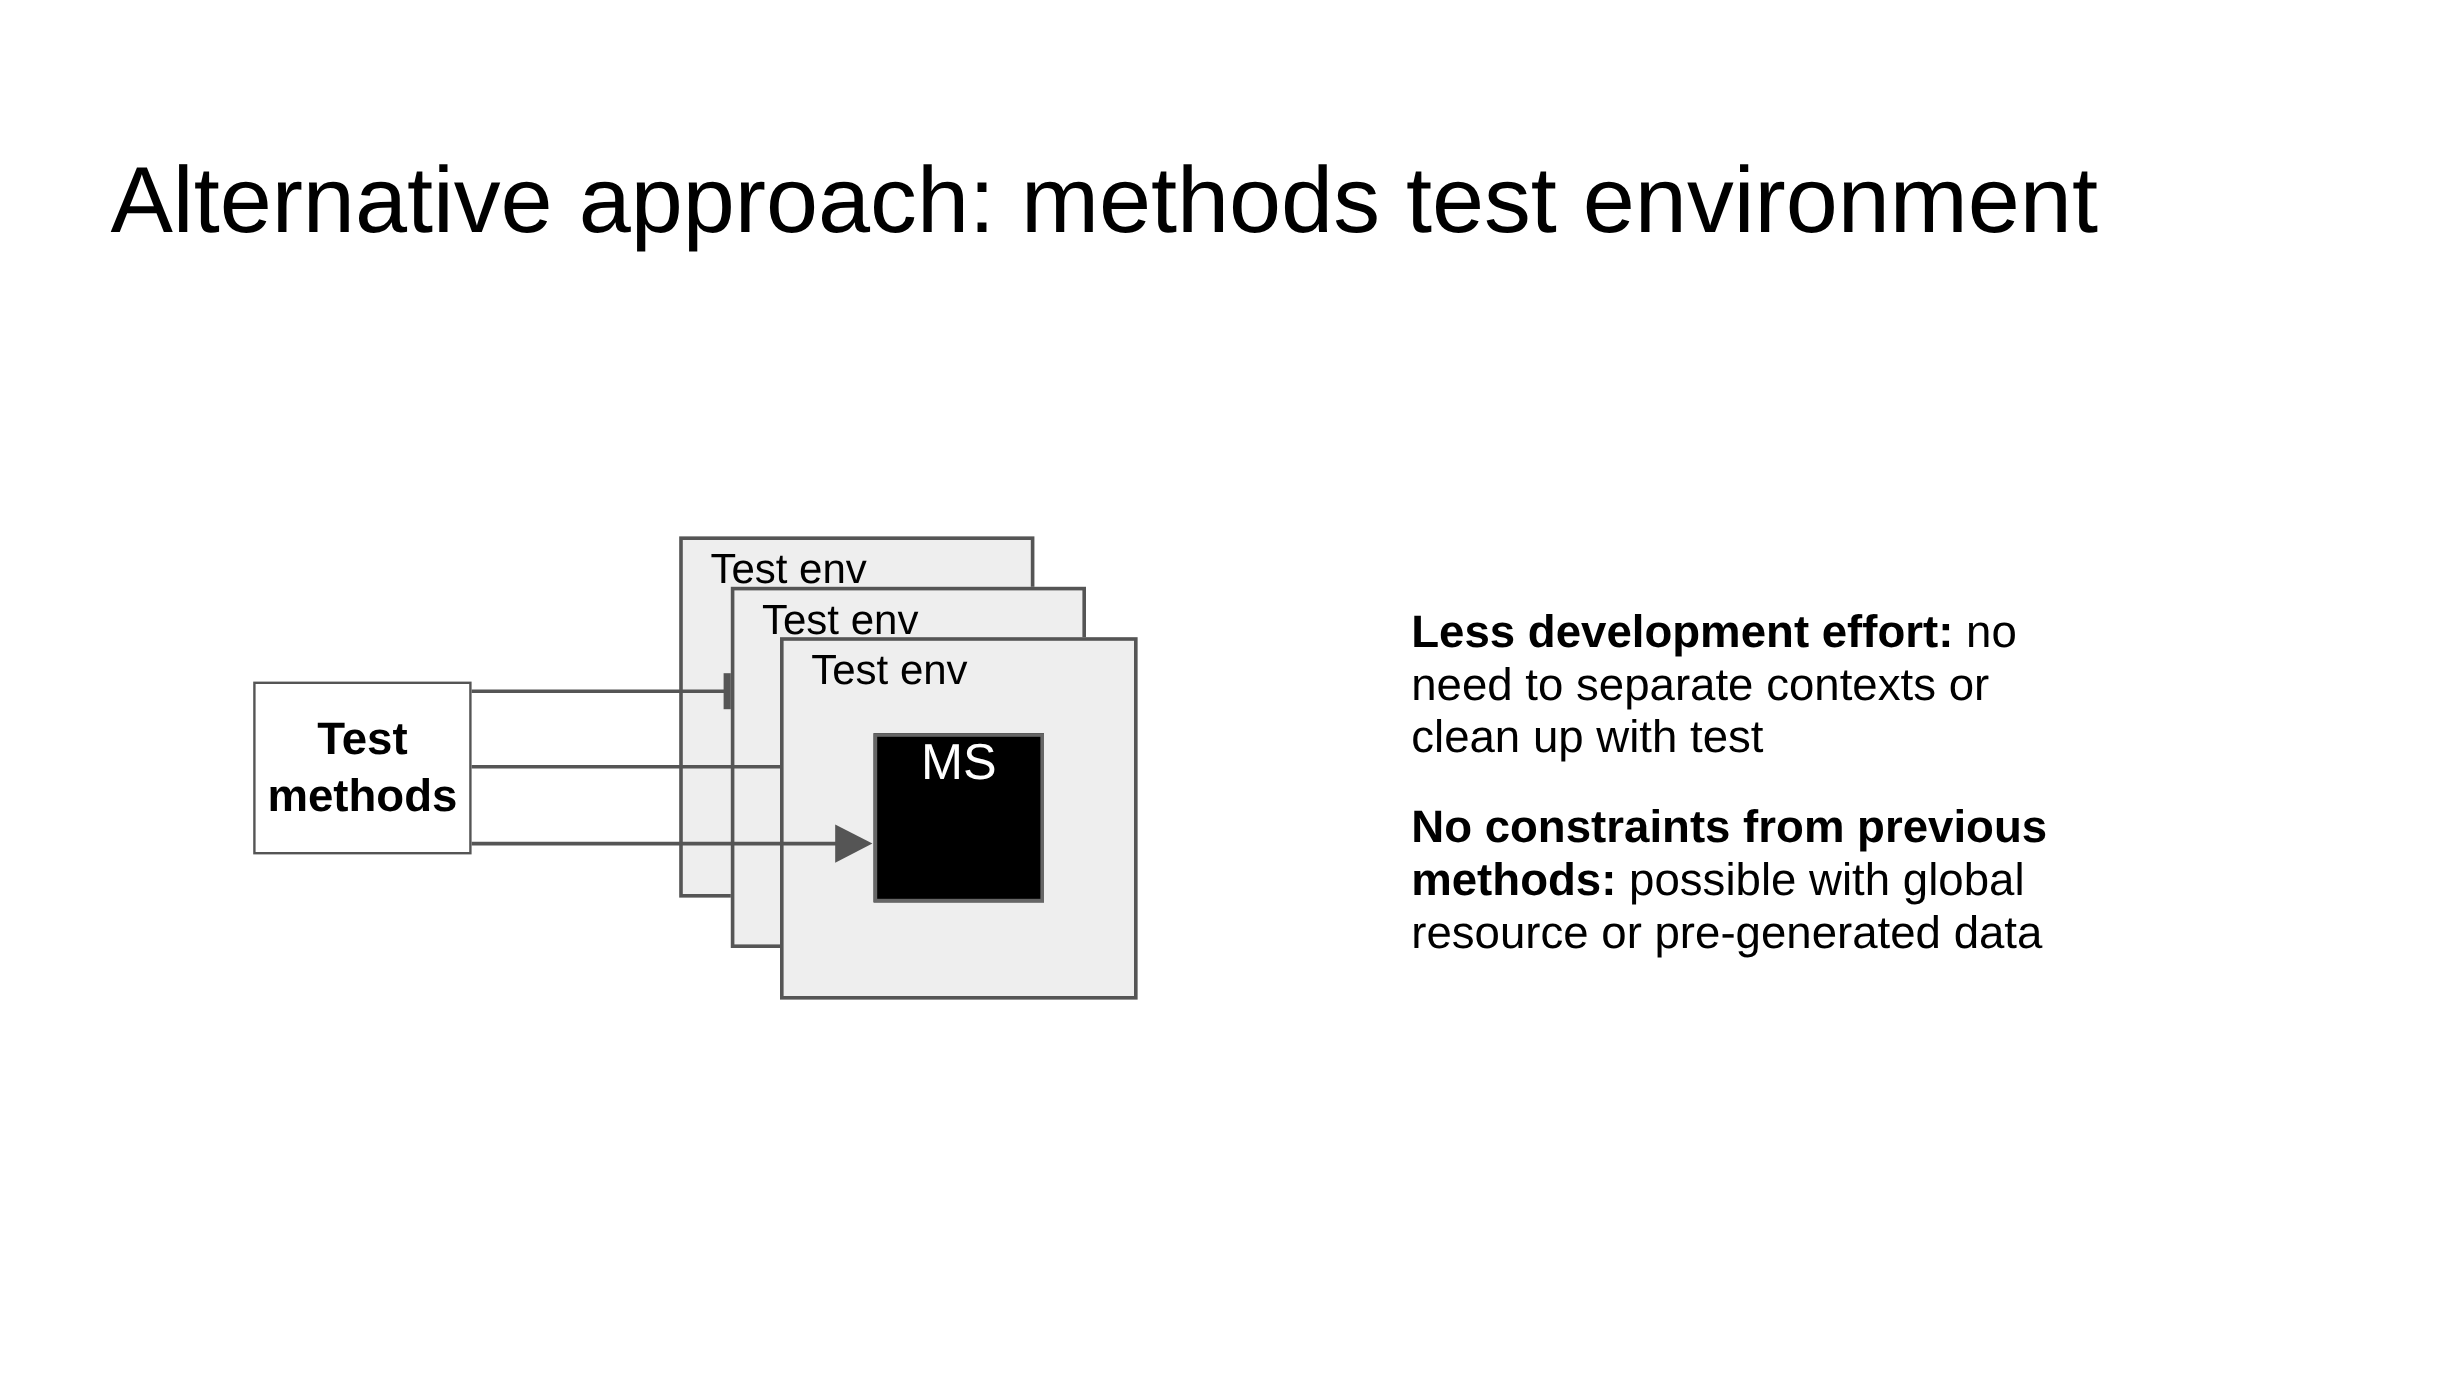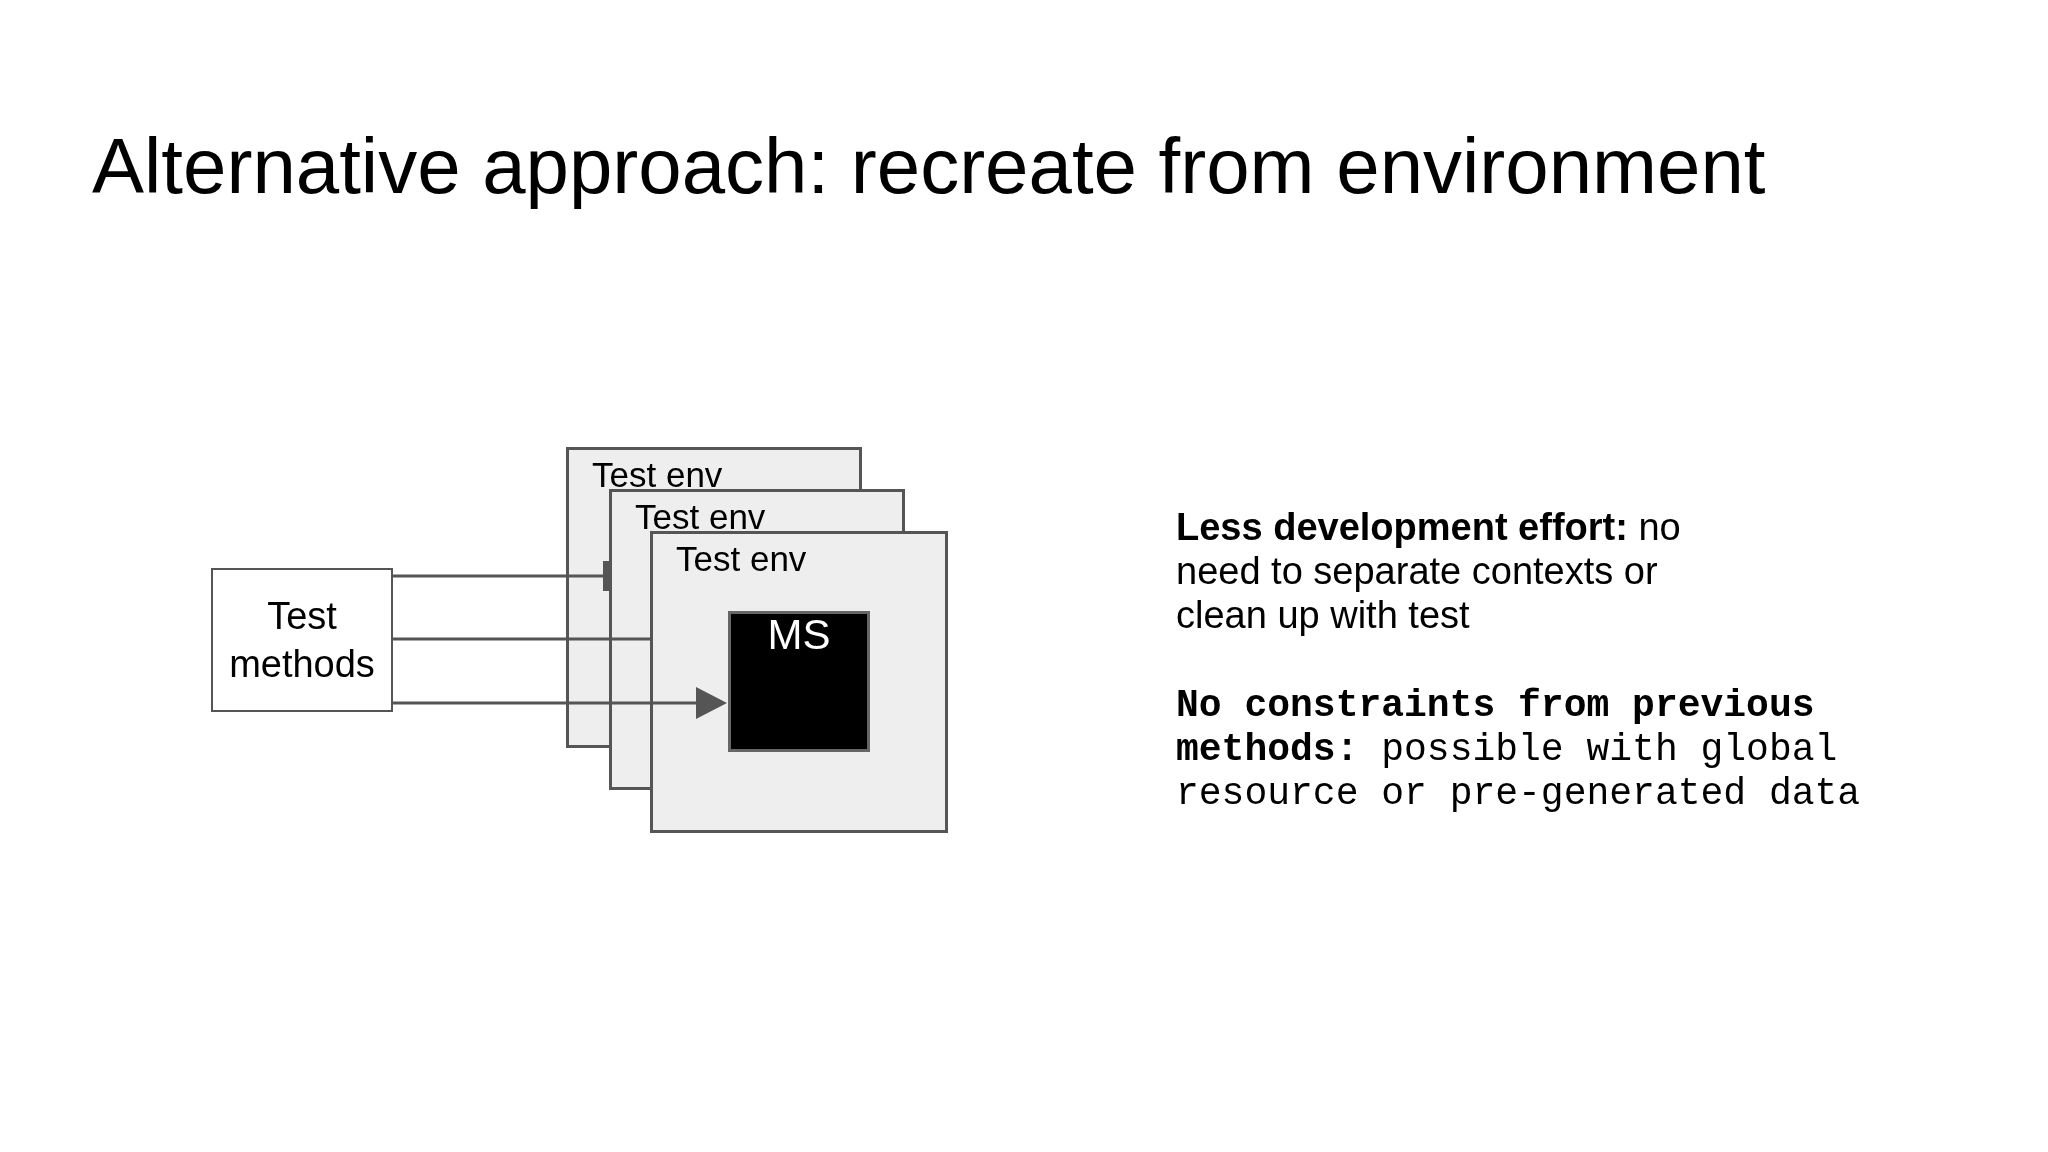--- a/index.html
+++ b/index.html
@@ -41,20 +41,21 @@
     position: absolute;
     left: 211px; top: 568px; width: 182px; height: 144px;
     box-sizing: border-box;
     background: var(--bg, #ffffff);
     border: 2px solid var(--stroke, #555555);
     display: flex;
     flex-direction: column;
     align-items: center;
     justify-content: center;
     text-align: right;
+    font-weight: bold;
   }
   .script-box span {
     font-size: 38px;
     line-height: 48px;
     white-space: nowrap;
   }
   .ms-box {
     position: absolute;
     left: 728px; top: 611px; width: 142px; height: 141px;
     box-sizing: border-box;
@@ -78,30 +79,30 @@
   .connector-overlay line { stroke: var(--stroke, #555555); stroke-width: 3; }
   .connector-overlay rect, .connector-overlay polygon { fill: var(--stroke, #555555); }
   .notes {
     position: absolute;
     left: 1176px;
     width: 560px;
     font-size: 38px;
     line-height: 44px;
   }
   .notes-p1 { top: 505px; }
-  .notes-p2 { top: 684px; font-family: Liberation Mono, monospace; }
+  .notes-p2 { top: 668px; }
   .notes .line { white-space: nowrap; }
   .notes b { font-weight: 700; }
 </style>
 </head>
 <body>
 
 <div class="slide">
 
-  <div class="title">Alternative approach: recreate from environment</div>
+  <div class="title">Alternative approach: methods test environment</div>
 
   <div class="env-box env-back">
     <span class="env-label">Test env</span>
   </div>
   <div class="env-box env-middle">
     <span class="env-label">Test env</span>
   </div>
   <div class="env-box env-front">
     <span class="env-label">Test env</span>
   </div>

